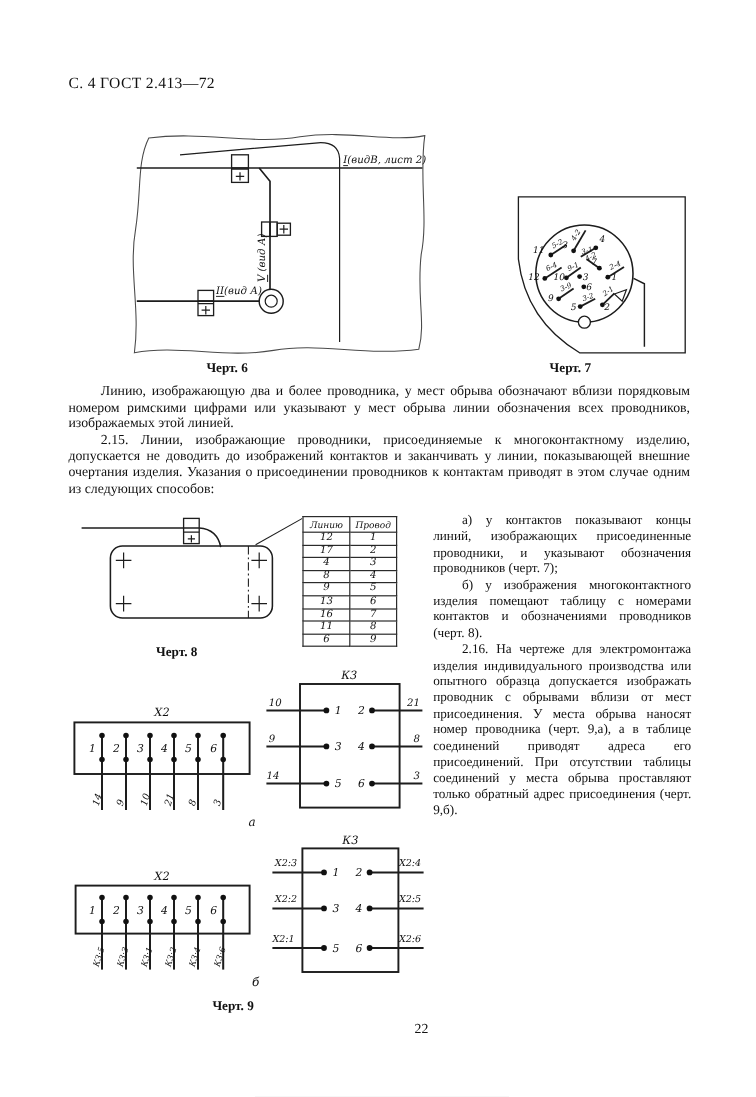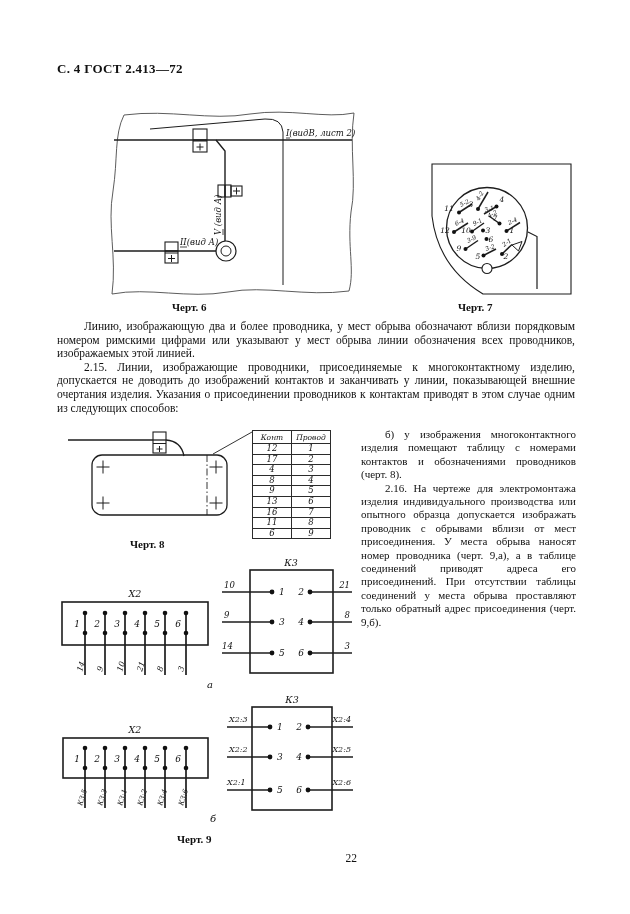--- a/index.html
+++ b/index.html
@@ -1,19 +1,19 @@
 <!DOCTYPE html>
 <html><head>
 <meta charset="utf-8">
 <style>
   html,body{margin:0;padding:0;background:#e8e8e8;}
   #page{position:relative;width:630px;height:914px;background:#ffffff;overflow:hidden;
         font-family:"Liberation Serif",serif;color:#111;}
   .abs{position:absolute;}
-  .hdr{font-weight:bold;font-size:13px;letter-spacing:.3px;}
+  .hdr{font-weight:normal;font-size:13px;letter-spacing:.3px;}
   .body-text{font-size:11.5px;line-height:13.6px;text-align:justify;}
   .body-text p{margin:0;text-indent:27px;}
   .col-text{font-size:11px;line-height:13.4px;text-align:justify;}
   .col-text p{margin:0;text-indent:24px;}
   .caption{font-size:11px;text-align:left;font-weight:bold;}
   .pgnum{font-size:11.5px;text-align:right;}
   svg{display:block;}
   svg text{fill:#111;}
   .it{font-style:italic;font-family:"DejaVu Serif",serif;}
   .ln{stroke:#1d1d1d;fill:none;}
@@ -170,21 +170,21 @@
         <line x1="43" y1="68.5" x2="43" y2="81.5"></line>
       <line x1="149.5" y1="75" x2="162.5" y2="75"></line>
         <line x1="156" y1="68.5" x2="156" y2="81.5"></line>
     </g>
     <line class="ln" stroke-width=".9" x1="153" y1="26" x2="192" y2="4"></line>
   </svg>
 
   <table class="conn abs" style="left:252px;top:430px;">
     <tbody>
         <tr>
-      <th>Конт</th>
+      <th>Линию</th>
       <th>Провод</th>
     </tr>
     <tr>
           <td>12</td>
           <td>1</td>
         </tr>
     <tr>
           <td>17</td>
           <td>2</td>
         </tr>
@@ -214,20 +214,21 @@
         </tr>
     <tr>
           <td>6</td>
           <td>9</td>
         </tr>
   </tbody>
     </table>
   <div class="abs caption" style="left:130px;top:538px;width:100px;">Черт. 8</div>
 
   <div class="abs col-text" style="left:361px;top:428px;width:215px;">
+    <p>а) у контактов показывают концы линий, изображающих присоединенные проводники, и указывают обозначения проводников (черт. 7);</p>
     <p>б) у изображения многоконтактного изделия помещают таблицу с номерами контактов и обозначениями проводников (черт. 8).</p>
     <p>2.16. На чертеже для электромонтажа изделия индивидуального производства или опытного образца допускается изображать проводник с обрывами вблизи от мест присоединения. У места обрыва наносят номер проводника (черт. 9,а), а в таблице соединений приводят адреса его присоединений. При отсутствии таблицы соединений у места обрыва проставляют только обратный адрес присоединения (черт. 9,б).</p>
   </div>
 
   <svg class="abs" style="left:55px;top:555px;" width="310" height="275" viewBox="0 0 310 275">
 
     <g>
       <text class="it" x="80" y="42" font-size="9.5" text-anchor="middle">X2</text>
       <rect class="ln" stroke-width="1.6" x="7" y="47" width="146" height="43"></rect>
       <g class="ln" stroke-width="1.7">

